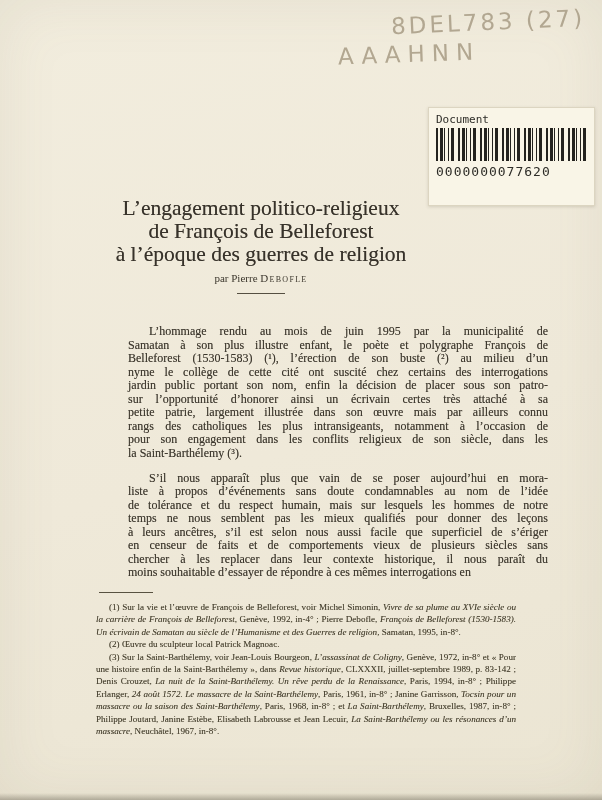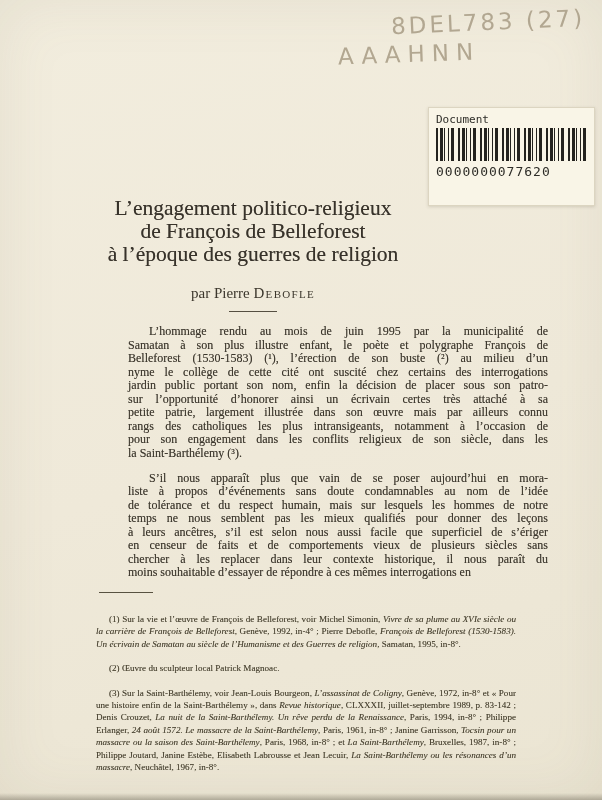--- a/index.html
+++ b/index.html
@@ -28,35 +28,35 @@
     width:150px;height:33px;margin-top:2px;
     background:repeating-linear-gradient(90deg,
       #24231f 0 2px,transparent 2px 4px,
       #24231f 4px 7px,transparent 7px 8px,
       #24231f 8px 9px,transparent 9px 12px,
       #24231f 12px 13px,transparent 13px 15px,
       #24231f 15px 18px,transparent 18px 22px);
   }
   .barcode-number{font-family:"DejaVu Sans Mono","Liberation Mono",monospace;font-size:13px;letter-spacing:1px;color:#2e2d28;margin-top:3px;}
   
-  .titleblock{position:absolute;left:0;top:197px;width:506px;text-align:center;color:#37322a;}
+  .titleblock{position:absolute;left:8px;top:197px;width:506px;text-align:center;color:#37322a;}
   .titleline{font-size:21.5px;line-height:23px;text-shadow:0 0 .5px rgba(55,50,42,.55);}
-  .byline{margin-top:19px;font-size:15px;color:#3b362c;}
+  .byline{margin-top:6px;font-size:11px;color:#3b362c;}
   .byline-author{font-variant:small-caps;letter-spacing:1.3px;}
   .titlerule{width:48px;height:1px;background:#554f41;margin:9px auto 0;}
   
   .bodytext{position:absolute;left:96px;top:325px;width:420px;font-size:12px;line-height:13.5px;color:#3c372d;text-shadow:0 0 .4px rgba(60,53,43,.5);margin-left:32px;}
   .para + .para{margin-top:11.5px;}
   .para .tline:first-child{text-indent:21px;}
   .tline{text-align:justify;text-align-last:justify;}
   .tline.tline-last{text-align-last:left;}
   
   .fnrule{position:absolute;left:99px;top:592px;width:54px;height:1px;background:#585241;}
   .footnotes{position:absolute;left:96px;top:601px;width:420px;font-size:9.1px;line-height:12.4px;color:#46402f;text-shadow:0 0 .3px rgba(70,64,47,.45);}
-  .fnote{text-align:justify;text-indent:13px;margin-top:12px;}
+  .fnote{text-align:justify;text-indent:13px;}
   .fnote i{font-style:italic;}
 </style>
 </head>
 <body>
 
 <div class="page">
 
   <div class="hw hw1">8DEL783 (27)</div>
   <div class="hw hw2">AAAHNN</div>
 

